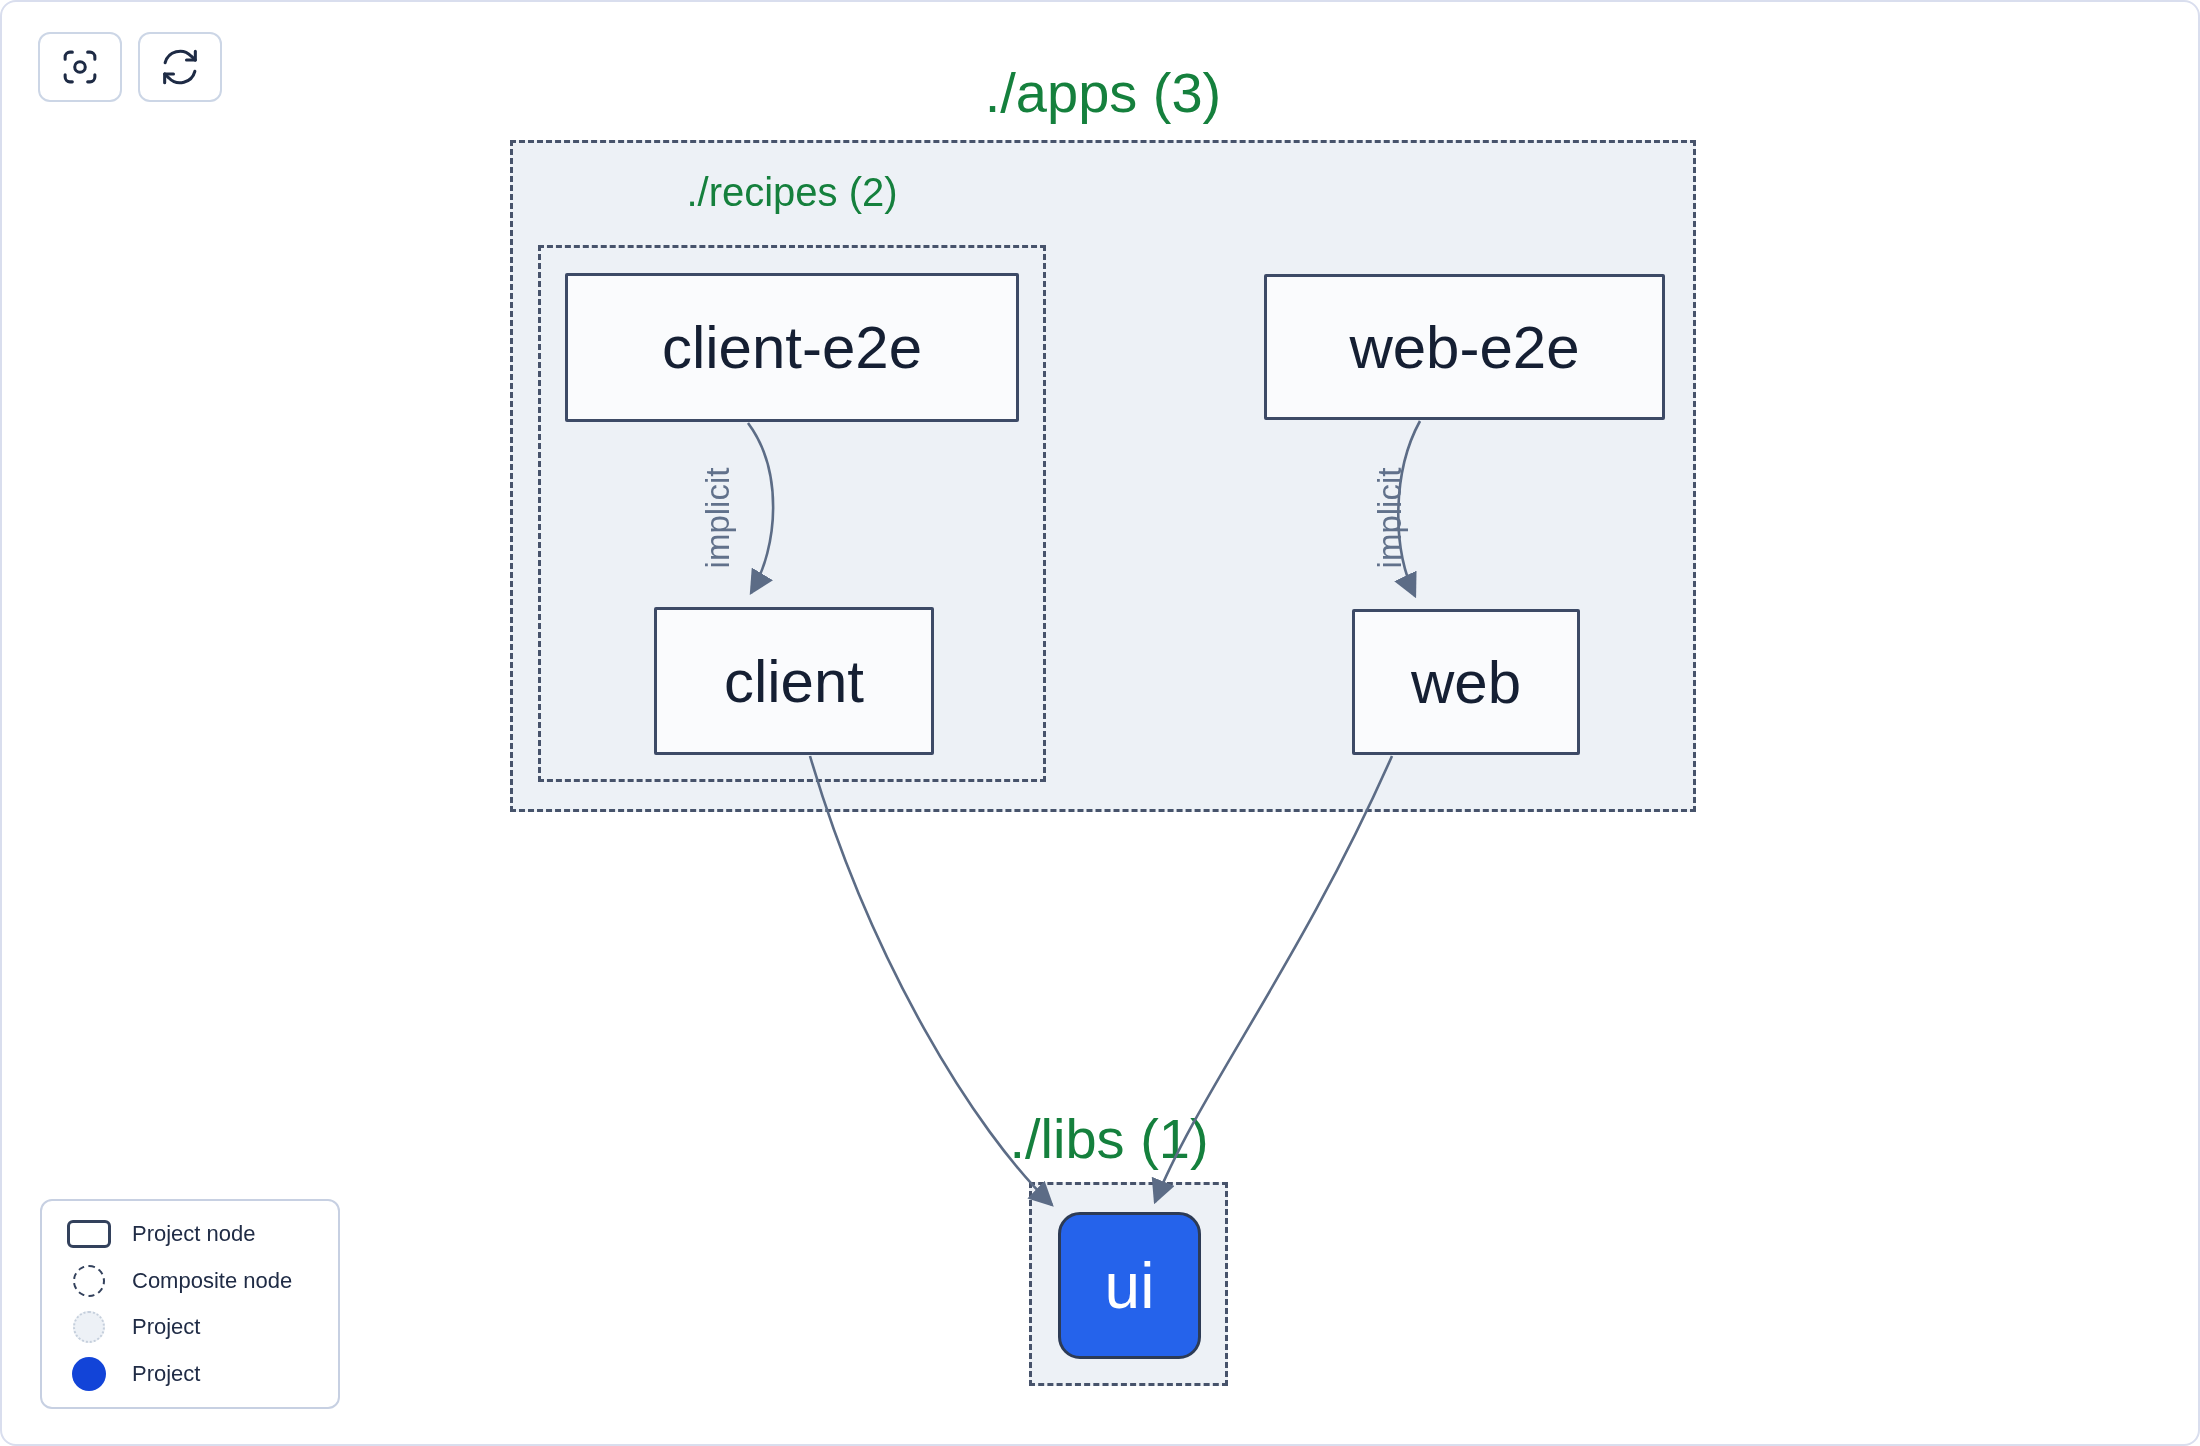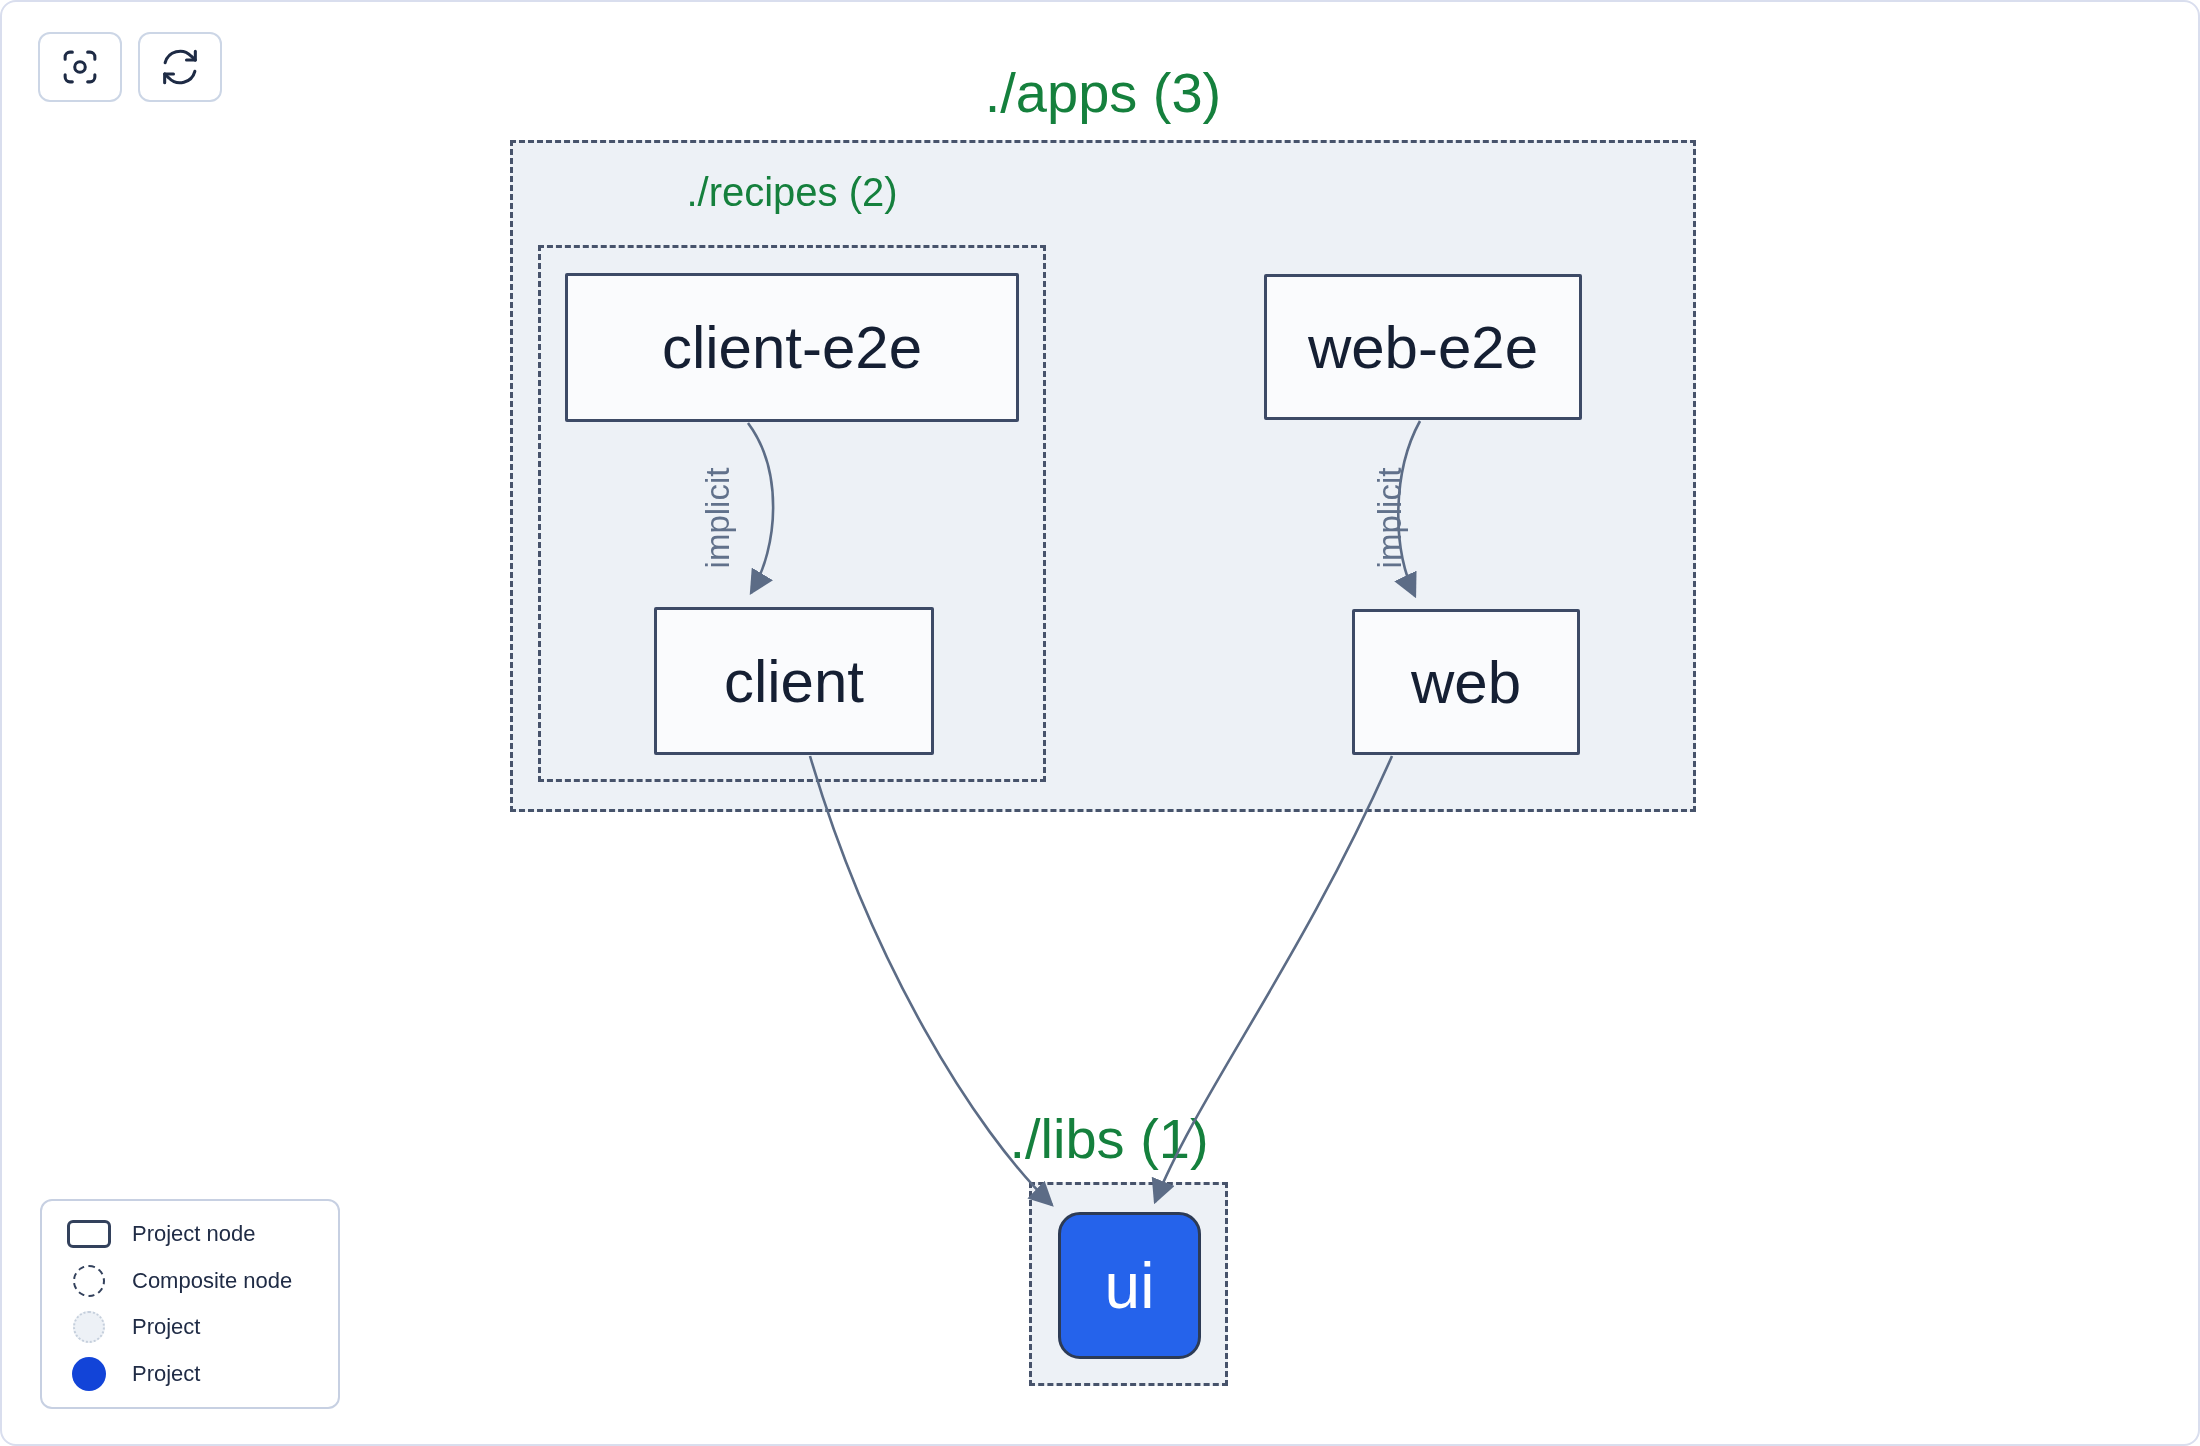--- a/index.html
+++ b/index.html
@@ -74,21 +74,21 @@
   <div class="comp-label" style="left:508px;top:58px;width:1186px">./apps (3)</div>
   <div class="composite" style="left:508px;top:138px;width:1186px;height:672px"></div>
 
   <div class="comp-label" style="left:536px;top:168px;width:508px;font-size:40px">./recipes (2)</div>
   <div class="composite" style="left:536px;top:243px;width:508px;height:537px"></div>
 
   <div class="comp-label" style="left:932px;top:1104px;width:350px">./libs (1)</div>
   <div class="composite" style="left:1027px;top:1180px;width:199px;height:204px"></div>
 
   <div class="pnode" style="left:563px;top:271px;width:454px;height:149px">client-e2e</div>
-  <div class="pnode" style="left:1262px;top:272px;width:318px;height:146px">web-e2e</div>
+  <div class="pnode" style="left:1262px;top:272px;width:401px;height:146px">web-e2e</div>
   <div class="pnode" style="left:652px;top:605px;width:280px;height:148px">client</div>
   <div class="pnode touched" style="left:1056px;top:1210px;width:143px;height:147px">ui</div>
   <div class="pnode" style="left:1350px;top:607px;width:228px;height:146px">web</div>
 
   <svg class="edges">
     <defs>
       <marker id="arrow" viewBox="0 0 10 10" refX="9" refY="5" markerWidth="9.5" markerHeight="9.5" orient="auto">
         <path d="M0 0 L10 5 L0 10 z" fill="#5c6c86"></path>
       </marker>
     </defs>

